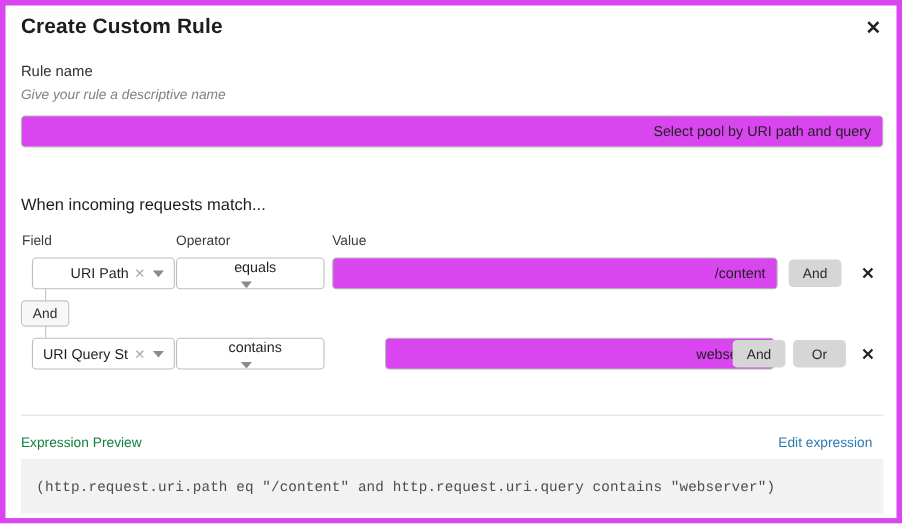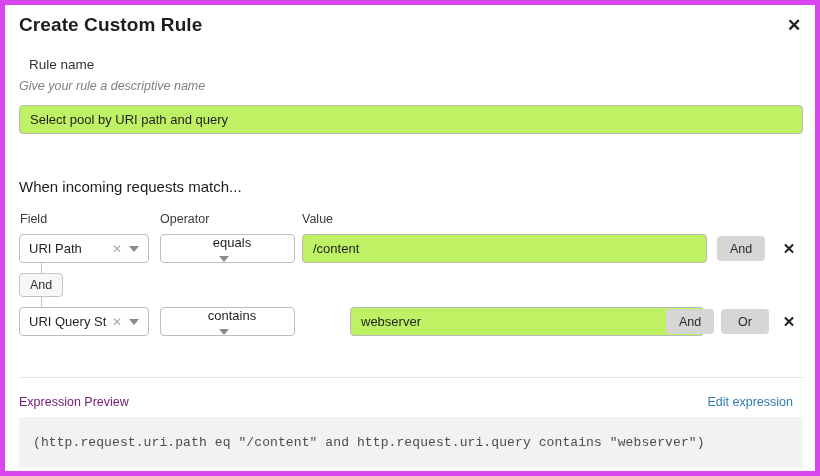--- a/index.html
+++ b/index.html
@@ -47,41 +47,42 @@
     font-weight: bold;
     color: #1d1d1d;
     letter-spacing: 0.1px;
   }
   .label-strong {
     position: absolute;
     font-size: 13.5px;
     color: #303030;
   }
   .rule-name-label {
-    left: 24px;
+    left: 14px;
     top: 52px;
   }
   .rule-name-help {
     position: absolute;
     left: 14px;
     top: 74px;
     font-size: 12.5px;
     color: #808080;
     font-style: italic;
   }
   .text-input {
     position: absolute;
-    background: #bef264;
+    background: #d946ef;
     border: 1px solid #b8b8b8;
     border-radius: 4px;
     font-family: "Liberation Sans", sans-serif;
     font-size: 13px;
     color: #1f1f1f;
     padding: 0 10px;
     outline: none;
+    text-align: right;
   }
   #rule-name-input {
     left: 14px;
     top: 100px;
     width: 784px;
     height: 29px;
   }
   .section-heading {
     position: absolute;
     left: 14px;
@@ -128,21 +129,21 @@
   }
   .caret {
     width: 0;
     height: 0;
     border-left: 5px solid transparent;
     border-right: 5px solid transparent;
     border-top: 6px solid #8a8a8a;
     margin-right: 9px;
     margin-left: 2px;
   }
-  .field-select { left: 14px; width: 130px; }
+  .field-select { left: 24px; width: 130px; text-align: right; }
   .oper-select  { left: 155px; width: 135px; flex-direction: column; }
 
   .row1 { top: 229px; }
   .row2 { top: 302px; }
 
   #value-input-1 { left: 297px; top: 229px; width: 405px; height: 29px; }
   #value-input-2 { left: 297px; top: 302px; width: 354px; height: 29px; margin-left: 48px; }
 
   .pill-btn {
     position: absolute;
@@ -215,21 +216,21 @@
     top: 372px;
     width: 784px;
     height: 1px;
     background: #e2e2e2;
   }
   .expr-label {
     position: absolute;
     left: 14px;
     top: 390px;
     font-size: 12.5px;
-    color: #701a75;
+    color: #15803d;
   }
   .expr-edit-link {
     position: absolute;
     right: 22px;
     top: 390px;
     font-size: 12.5px;
     color: #2c7cb0;
     text-decoration: none;
     cursor: pointer;
     padding-left: 44px;

